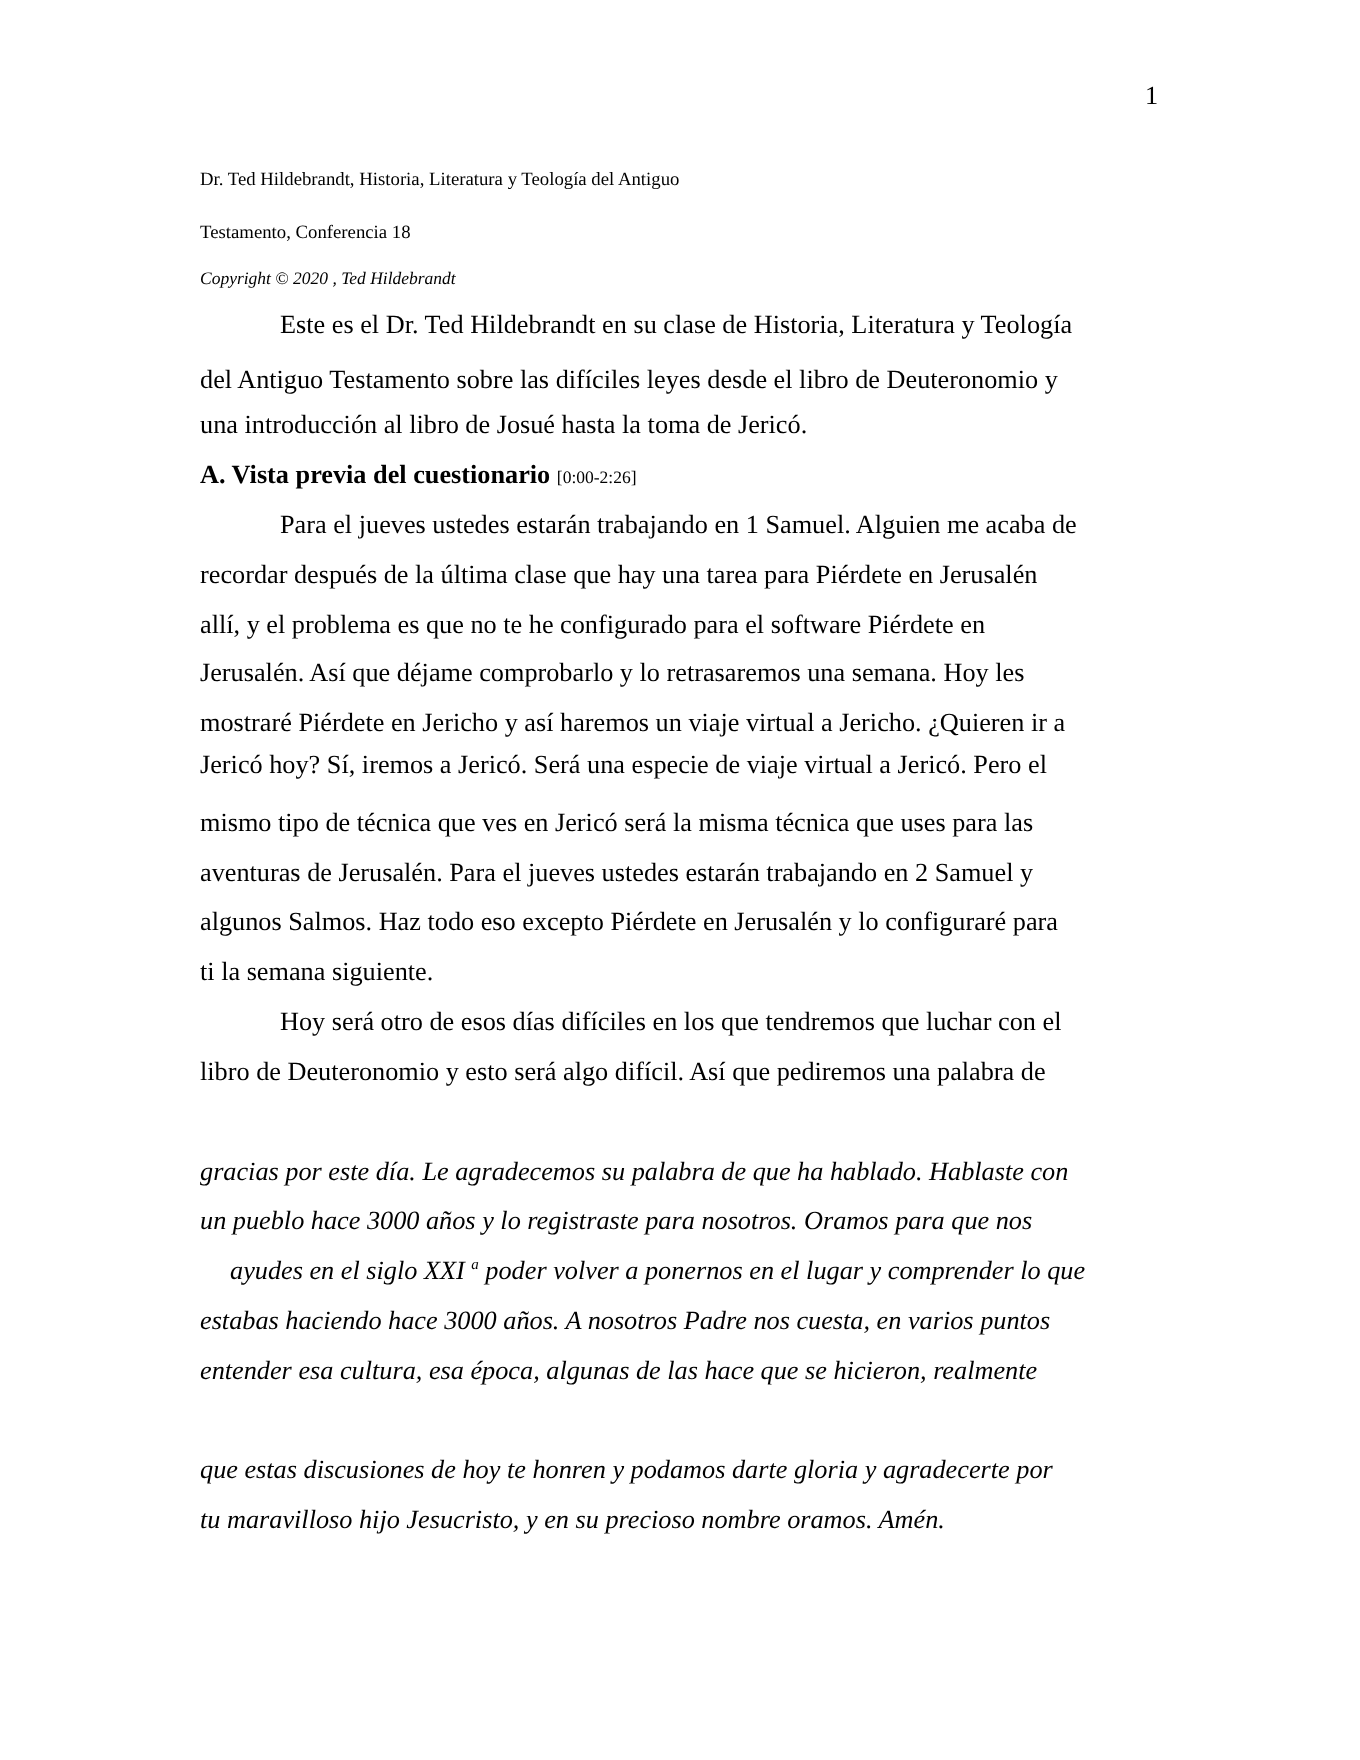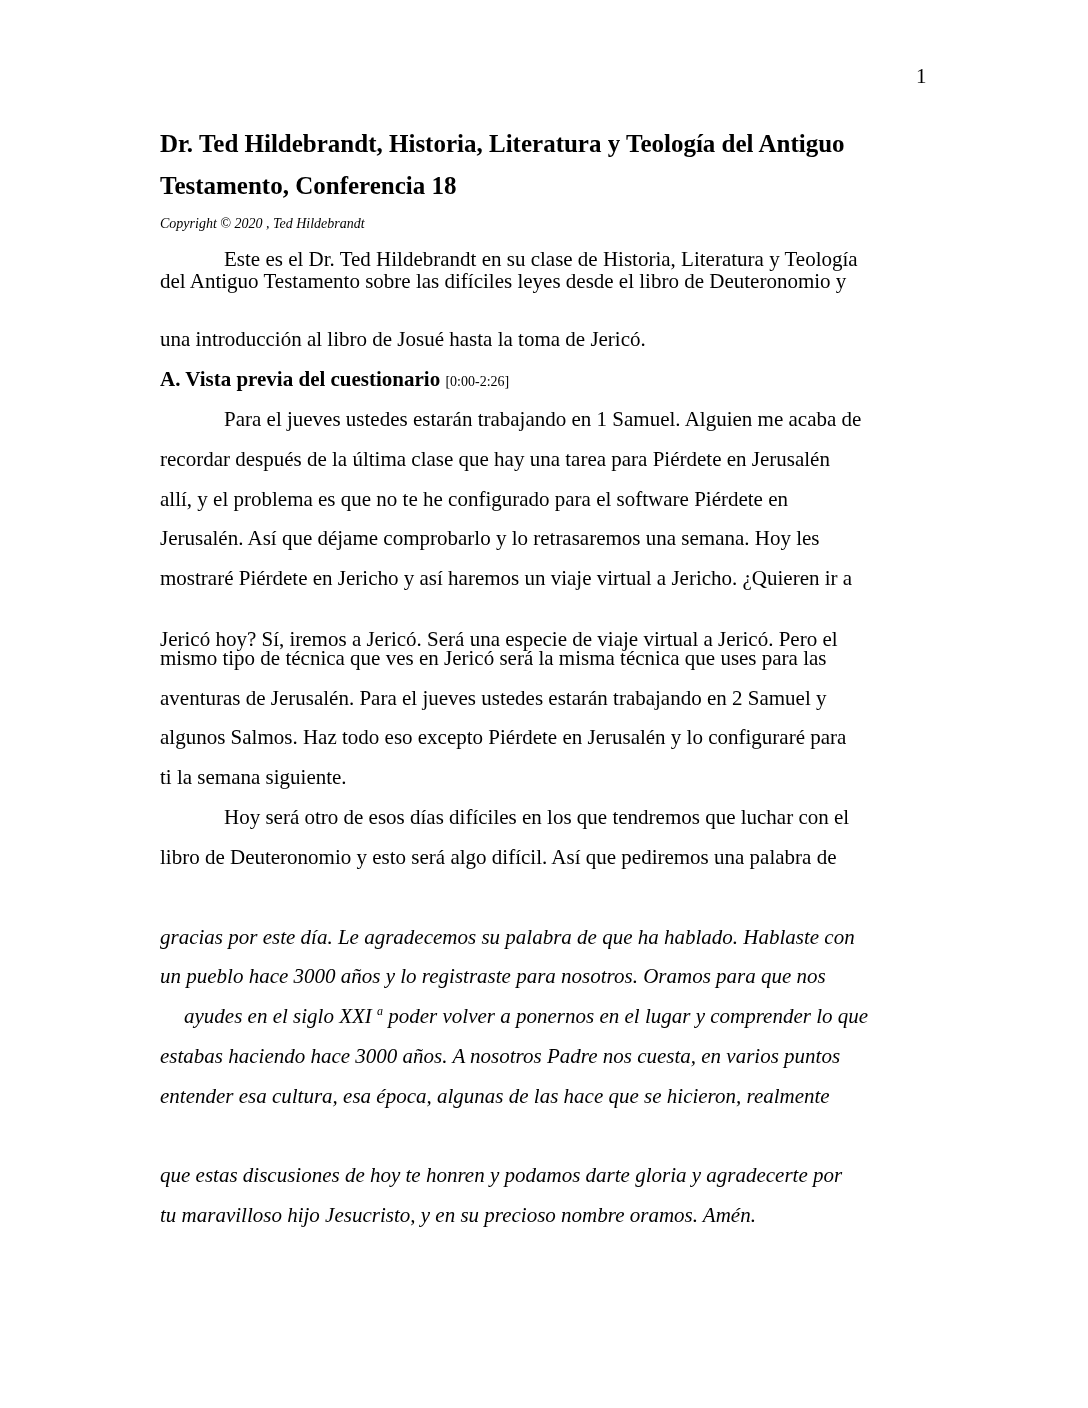--- a/index.html
+++ b/index.html
@@ -1,20 +1,20 @@
 <!DOCTYPE html>
 <html><head>
   <meta charset="utf-8">
   <style>
     html, body { margin: 0; padding: 0; background: #ffffff; }
     body { width: 1088px; height: 1408px; position: relative; overflow: hidden;
            font-family: "Liberation Serif", "DejaVu Serif", serif; color: #000; }
     .page { position: absolute; left: 0; top: 0; width: 1088px; height: 1408px; background: #fff; }
     .page-number { position: absolute; top: 64px; left: 916px; font-size: 21px; line-height: 24px; }
-    .title-line { position: absolute; left: 160px; font-size: 25px; font-weight: bold; line-height: 28px; white-space: nowrap; }
+    .title-line { position: absolute; left: 160px; font-size: 15px; font-weight: normal; line-height: 28px; white-space: nowrap; }
     .copyright { position: absolute; left: 160px; top: 215px; font-size: 14px; line-height: 18px; white-space: nowrap; font-style: italic; }
     .line { position: absolute; left: 160px; font-size: 21px; line-height: 26px; white-space: nowrap; }
     .indent { left: 224px; }
     .heading { font-weight: bold; }
     .timestamp { font-weight: normal; font-size: 14px; }
     .italic { font-style: italic; }
     .sup { font-size: 12px; vertical-align: super; line-height: 0; }
   </style>
 </head>
 <body>
@@ -22,34 +22,34 @@
 <div class="page">
 
   <div class="page-number">1</div>
 
   <div class="title-line" style="top:130px;">Dr. Ted Hildebrandt, Historia, Literatura y Teología del Antiguo</div>
   <div class="title-line" style="top:172px;">Testamento, Conferencia 18</div>
 
   <div class="copyright">Copyright © 2020 , Ted Hildebrandt</div>
 
   <div class="line indent" style="top:246px;">Este es el Dr. Ted Hildebrandt en su clase de Historia, Literatura y Teología</div>
-  <div class="line" style="top:268px;text-align:center;">del Antiguo Testamento sobre las difíciles leyes desde el libro de Deuteronomio y</div>
+  <div class="line" style="top:290px;text-align:center;">del Antiguo Testamento sobre las difíciles leyes desde el libro de Deuteronomio y</div>
   <div class="line" style="top:326px;">una introducción al libro de Josué hasta la toma de Jericó.</div>
 
   <div class="line heading" style="top:366px;">
     <span>A. Vista previa del cuestionario</span>
     <span class="timestamp">[0:00-2:26]</span>
   </div>
 
   <div class="line indent" style="top:406px;">Para el jueves ustedes estarán trabajando en 1 Samuel. Alguien me acaba de</div>
   <div class="line" style="top:446px;">recordar después de la última clase que hay una tarea para Piérdete en Jerusalén</div>
   <div class="line" style="top:486px;">allí, y el problema es que no te he configurado para el software Piérdete en</div>
   <div class="line" style="top:525px;">Jerusalén. Así que déjame comprobarlo y lo retrasaremos una semana. Hoy les</div>
   <div class="line" style="top:565px;">mostraré Piérdete en Jericho y así haremos un viaje virtual a Jericho. ¿Quieren ir a</div>
-  <div class="line" style="top:626px;text-align:right;">Jericó hoy? Sí, iremos a Jericó. Será una especie de viaje virtual a Jericó. Pero el</div>
+  <div class="line" style="top:598px;text-align:right;">Jericó hoy? Sí, iremos a Jericó. Será una especie de viaje virtual a Jericó. Pero el</div>
   <div class="line" style="top:645px;">mismo tipo de técnica que ves en Jericó será la misma técnica que uses para las</div>
   <div class="line" style="top:685px;">aventuras de Jerusalén. Para el jueves ustedes estarán trabajando en 2 Samuel y</div>
   <div class="line" style="top:724px;">algunos Salmos. Haz todo eso excepto Piérdete en Jerusalén y lo configuraré para</div>
   <div class="line" style="top:764px;">ti la semana siguiente.</div>
 
   <div class="line indent" style="top:804px;">Hoy será otro de esos días difíciles en los que tendremos que luchar con el</div>
   <div class="line" style="top:844px;">libro de Deuteronomio y esto será algo difícil. Así que pediremos una palabra de</div>
   <div class="line italic" style="top:924px;">gracias por este día. Le agradecemos su palabra de que ha hablado. Hablaste con</div>
   <div class="line italic" style="top:963px;">un pueblo hace 3000 años y lo registraste para nosotros. Oramos para que nos</div>
   <div class="line italic" style="top:1003px;margin-left:24px;">

